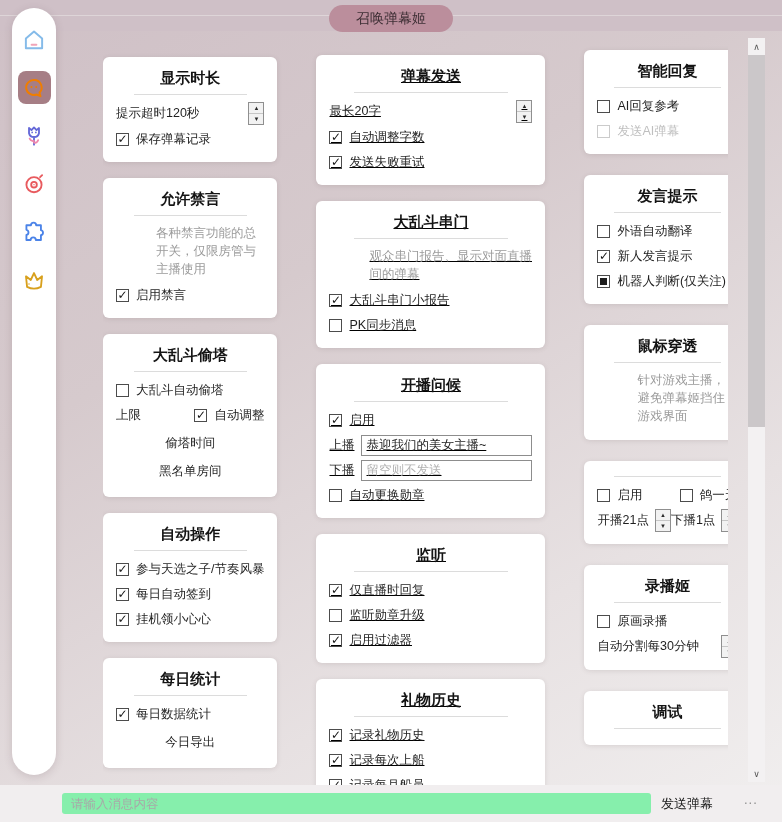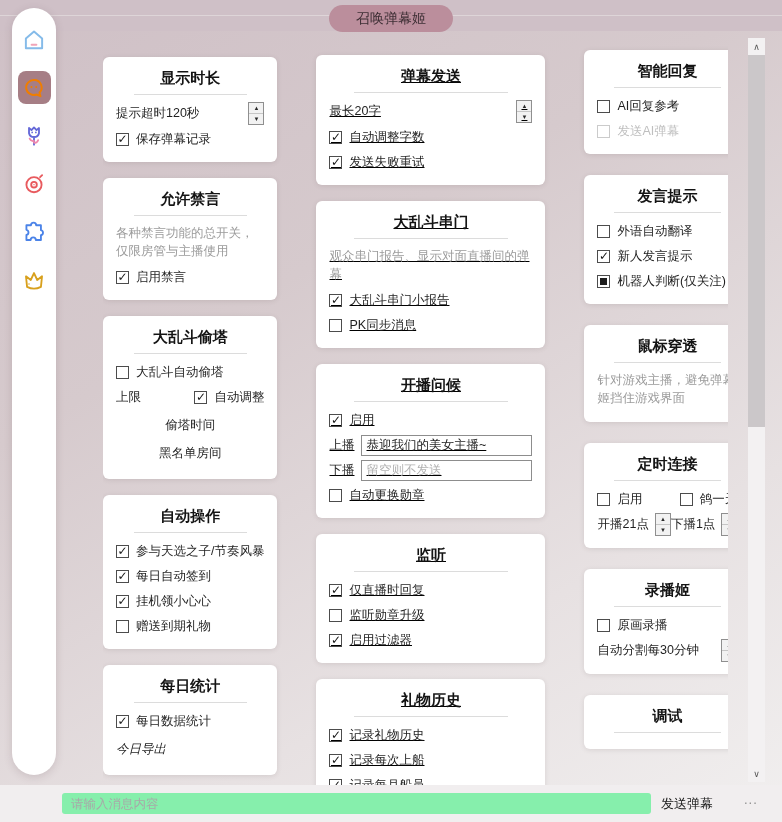--- a/index.html
+++ b/index.html
@@ -33,24 +33,24 @@
   .colwrap { flex:1; display:flex; flex-direction:column; }
   .colwrap.c1 { padding-top:14px; } .colwrap.c2 { padding-top:12px;text-decoration:underline; } .colwrap.c3 { padding-top:7px; }
   .card {
     background:#fff; border-radius:6px; box-shadow:0 1px 5px rgba(80,60,65,.13);
     padding:8px 13px 9px; margin-bottom:16px; flex:0 0 auto;
   }
   .colwrap.c3 .card { margin-bottom:21px; }
   .card-title { font-weight:bold; font-size:15px; line-height:19px; text-align:center; color:#141414; padding-top:3px; }
   .card-divider { width:76%; border:none; border-top:1px solid #dcdcdc; margin:7px auto 7px; }
   .row { margin:3px 0; min-height:22px; font-size:12.5px; color:#1f1f1f; display:flex; align-items:center; }
-  .row.desc { display:block; color:#9b9b9b; line-height:1.45; min-height:0; padding:1px 0 3px; }
+  .row.desc { display:block; color:#9b9b9b; line-height:1.45; min-height:0; padding:1px 0 3px;margin-left:40px; }
   .row.spread { justify-content:space-between; }
   .row.center-row { justify-content:center; margin:6px 0; }
-  .row.centers { justify-content:flex-start; margin:6px 0;font-style:italic; }
+  .row.centers { justify-content:center; margin:6px 0; }
   .plain-label { white-space:nowrap; }
   
   .chk { display:inline-flex; align-items:center; gap:7px; cursor:pointer; }
   .chk .box {
     width:13px; height:13px; border:1px solid #4c4c4c; background:#fff; flex:0 0 auto;
     display:inline-flex; align-items:center; justify-content:center;
     font-size:12px; line-height:12px; color:#141414;
   }
   .chk .box.ind::after { content:""; width:7px; height:7px; background:#1e1e1e; }
   .chk .lbl { white-space:nowrap; }
@@ -214,26 +214,20 @@
             <span class="box">✓</span>
             <span class="lbl">每日自动签到</span>
           </label>
         </div>
         <div class="row">
           <label class="chk">
             <span class="box">✓</span>
             <span class="lbl">挂机领小心心</span>
           </label>
         </div>
-        <div class="row">
-          <label class="chk">
-            <span class="box"></span>
-            <span class="lbl">赠送到期礼物</span>
-          </label>
-        </div>
       </div>
       <div class="card">
         <div class="card-title">每日统计</div>
         <hr class="card-divider">
         <div class="row">
           <label class="chk">
             <span class="box">✓</span>
             <span class="lbl">每日数据统计</span>
           </label>
         </div>
@@ -391,21 +385,20 @@
             <span class="lbl">机器人判断(仅关注)</span>
           </label>
         </div>
       </div>
       <div class="card">
         <div class="card-title">鼠标穿透</div>
         <hr class="card-divider">
         <div class="row desc">针对游戏主播，避免弹幕姬挡住游戏界面</div>
       </div>
       <div class="card">
-        <div class="card-title">定时连接</div>
         <hr class="card-divider">
         <div class="row spread">
           <label class="chk">
             <span class="box"></span>
             <span class="lbl">启用</span>
           </label>
           <label class="chk">
             <span class="box"></span>
             <span class="lbl">鸽一天</span>
           </label>

